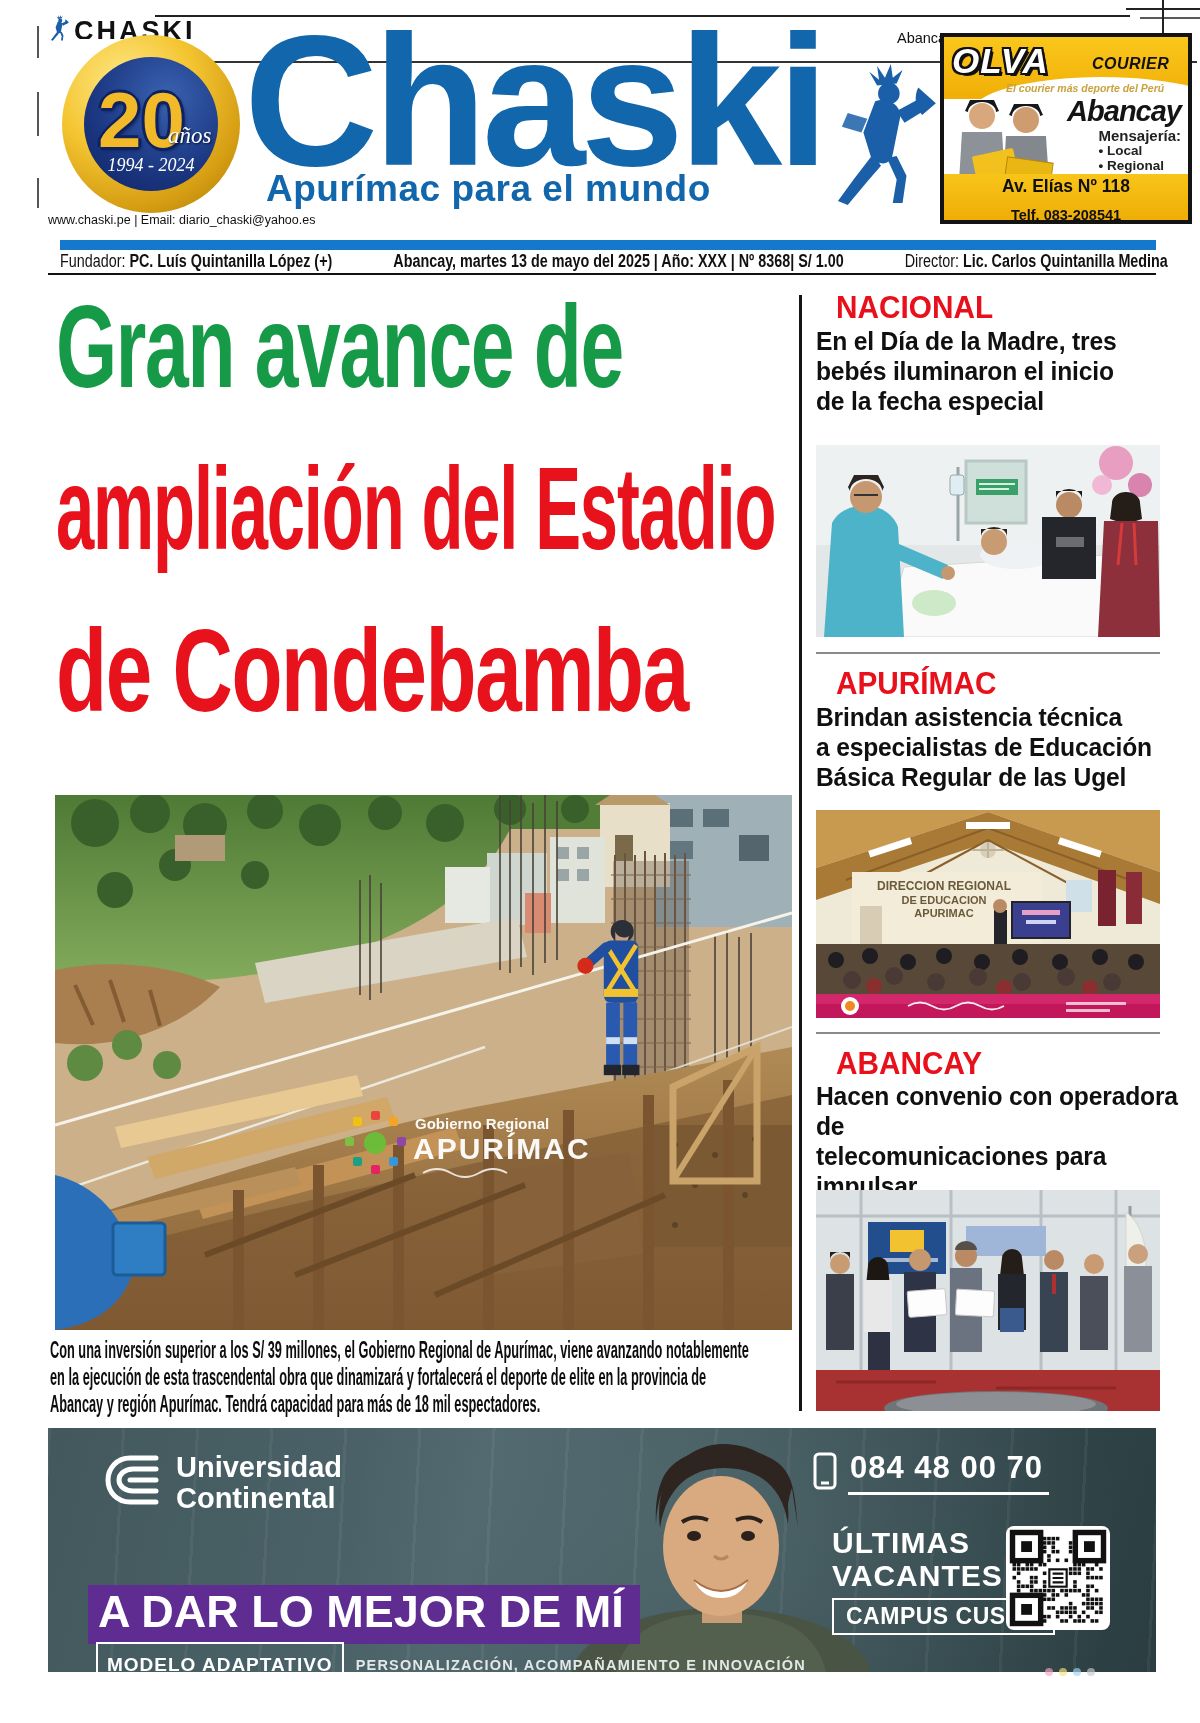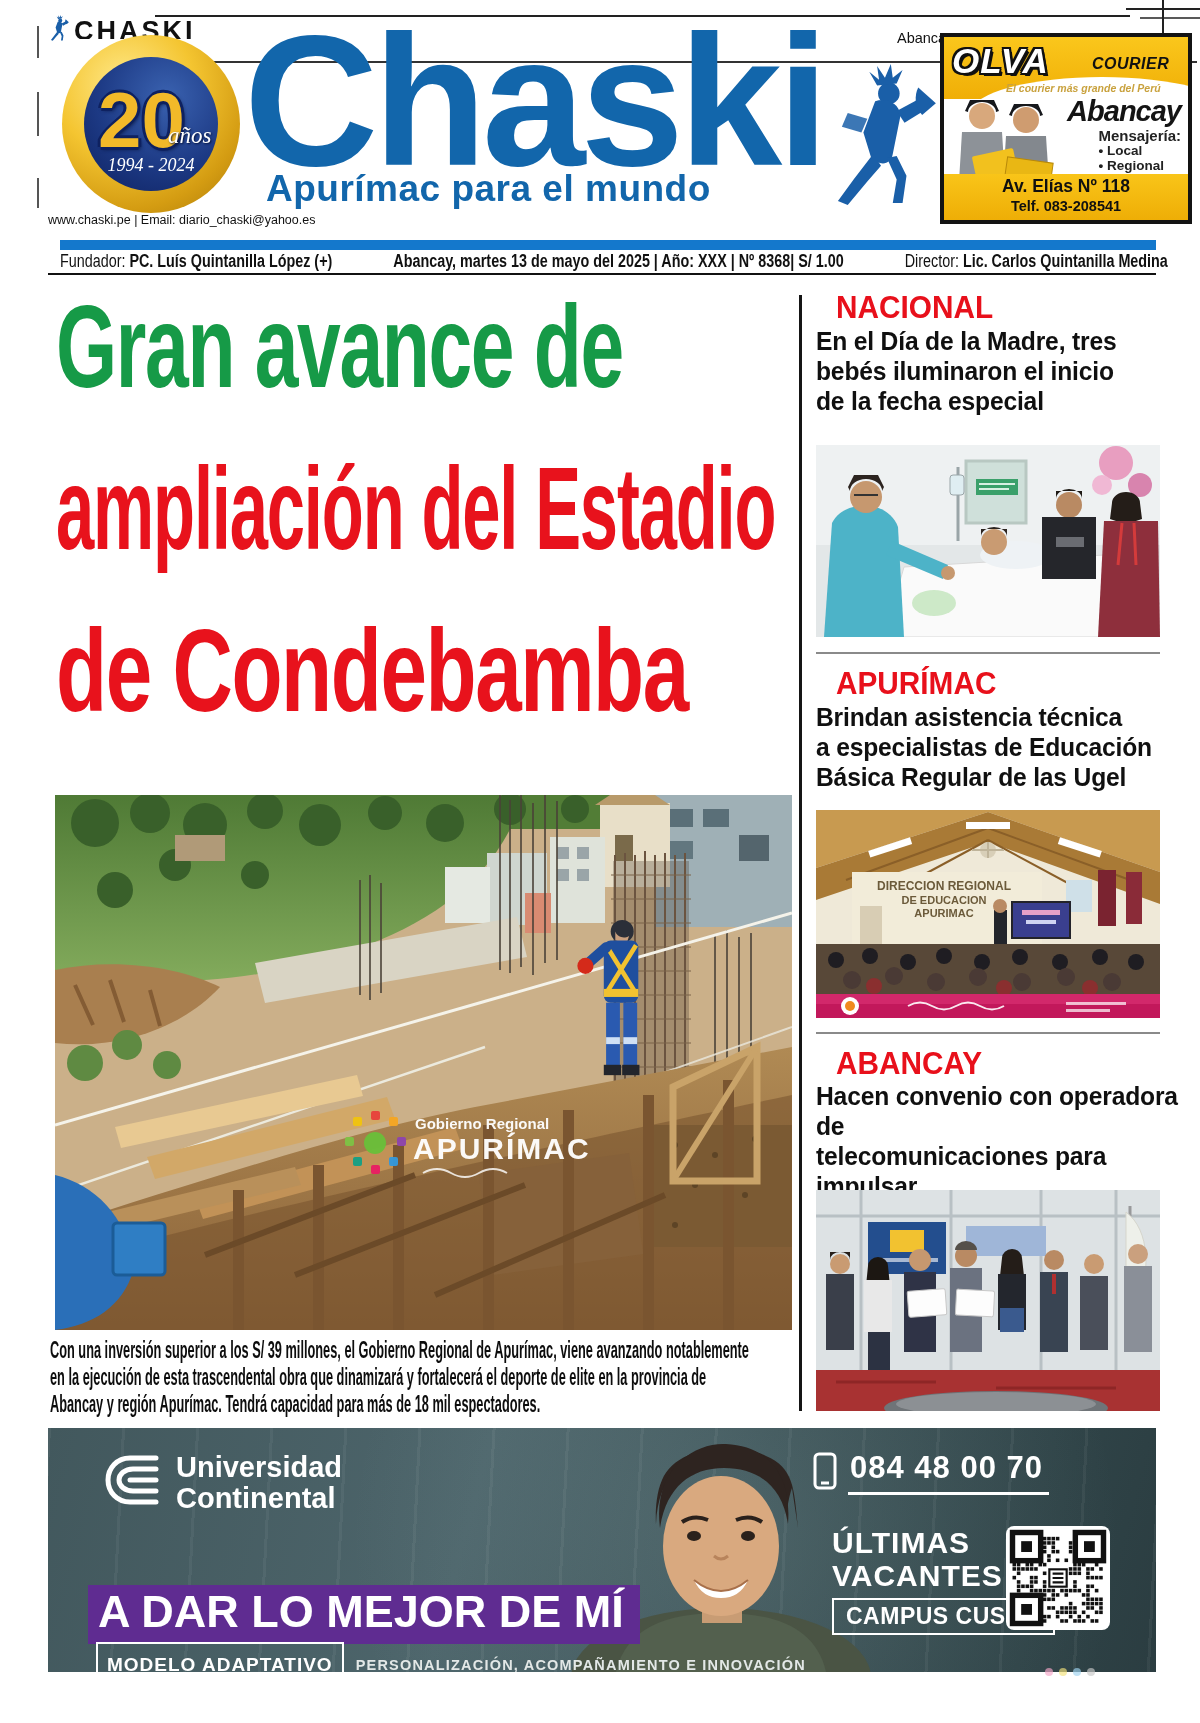--- a/index.html
+++ b/index.html
@@ -40,21 +40,21 @@
         text-shadow:2px 0 #111,-2px 0 #111,0 2px #111,0 -2px #111,2px 2px #111,-2px 2px #111,2px -2px #111,-2px -2px #111,3px 3px #111;}
   .olva-courier{position:absolute;left:148px;top:18px;font-size:16px;font-weight:bold;font-style:italic;
         color:#111;letter-spacing:.5px;}
   .olva-slogan{position:absolute;left:62px;top:45px;font-size:10.5px;font-weight:bold;font-style:italic;color:#c9a23e;}
   .olva-city{position:absolute;right:7px;top:58px;font-size:29px;font-weight:bold;font-style:italic;color:#141414;letter-spacing:-1px;}
   .olva-servtitle{position:absolute;right:7px;top:90px;font-size:15px;font-weight:bold;color:#222;}
   .olva-list{position:absolute;right:24px;top:107px;font-size:13.5px;font-weight:bold;color:#222;line-height:1.1;text-align:left;}
   .olva-note{position:absolute;right:4px;top:148px;font-size:12px;font-weight:bold;color:#e11;}
   .olva-bottom2{position:absolute;left:0;bottom:0;width:100%;height:46px;background:linear-gradient(#f9c519,#eeae06);text-align:center;}
   .olva-addr{font-size:17.5px;font-weight:bold;color:#101010;margin-top:2px;}
-  .olva-tel{font-size:14.5px;font-weight:bold;color:#101010;margin-top:1px;}
+  .olva-tel{font-size:14.5px;font-weight:bold;color:#101010;margin-top:10px;}
   .olva-men{position:absolute;left:0px;top:52px;}
   
   .bluebar{left:60px;top:240px;width:1096px;height:10px;background:#1478cc;}
   .dateline{left:60px;top:251px;width:1351px;transform:scaleX(.82);transform-origin:left top;
             display:flex;justify-content:space-between;font-size:17.5px;color:#111;}
   .dl-b{font-weight:bold;}
   .rule-under{left:48px;top:273px;width:1108px;height:2px;background:#111;}
   
   .hl{left:56px;font-weight:bold;line-height:.98;transform-origin:left top;white-space:nowrap;letter-spacing:-2px;}
   .hl1{top:291px;color:#169a47;font-size:116px;transform:scaleX(.678);}
@@ -146,21 +146,21 @@
       <path d="M60,96 L70,118 L66,142 L76,142 L80,114 L70,94 Z"></path>
       <path d="M40,56 L20,50 L14,64 L34,70 Z" opacity=".85"></path>
     </g>
   </svg>
 
   <div class="abs olva">
     <div class="olva-band"></div>
     <div class="olva-swoosh"></div>
     <div class="olva-brand">OLVA</div>
     <div class="olva-courier">COURIER</div>
-    <div class="olva-slogan">El courier más grande del Perú</div>
+    <div class="olva-slogan">El courier más deporte del Perú</div>
     <svg class="olva-men" width="120" height="110" viewBox="0 0 120 108">
       <path d="M18,42 L58,42 L62,108 L14,108 Z" fill="#8d9298"></path>
       <path d="M62,46 L102,46 L106,108 L58,108 Z" fill="#83888e"></path>
       <circle cx="38" cy="26" r="13" fill="#d8a87c"></circle>
       <path d="M24,22 a14,10 0 0 1 28,0 l3,-1 -5,-11 -24,0 -5,11 Z" fill="#16181c"></path>
       <circle cx="82" cy="30" r="13" fill="#cf9c70"></circle>
       <path d="M68,26 a14,10 0 0 1 28,0 l3,-1 -5,-11 -24,0 -5,11 Z" fill="#16181c"></path>
       <rect x="30" y="62" width="42" height="27" rx="2" fill="#f2c11e" transform="rotate(-12 51 75)"></rect>
       <rect x="62" y="70" width="46" height="21" fill="#e9b714" stroke="#b8890a" transform="rotate(8 85 80)"></rect>
     </svg>

